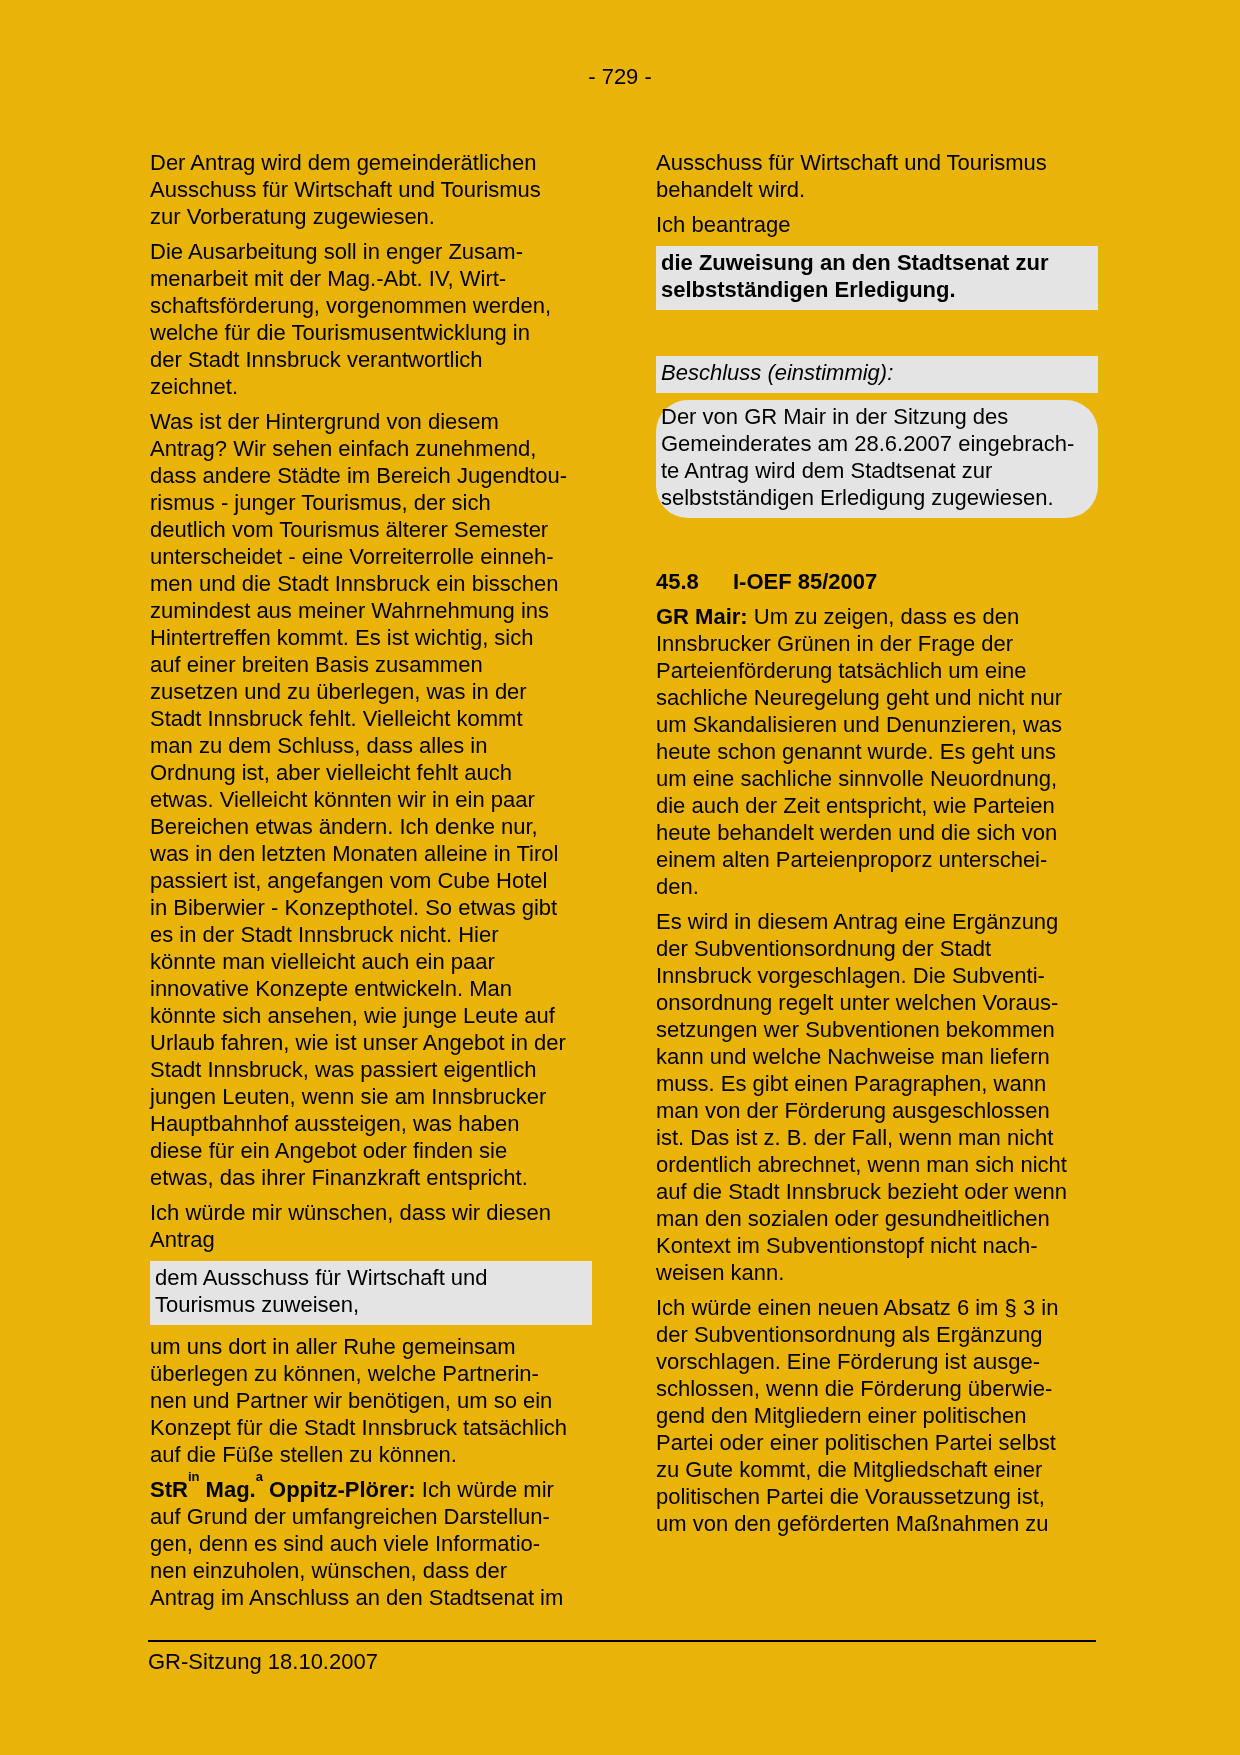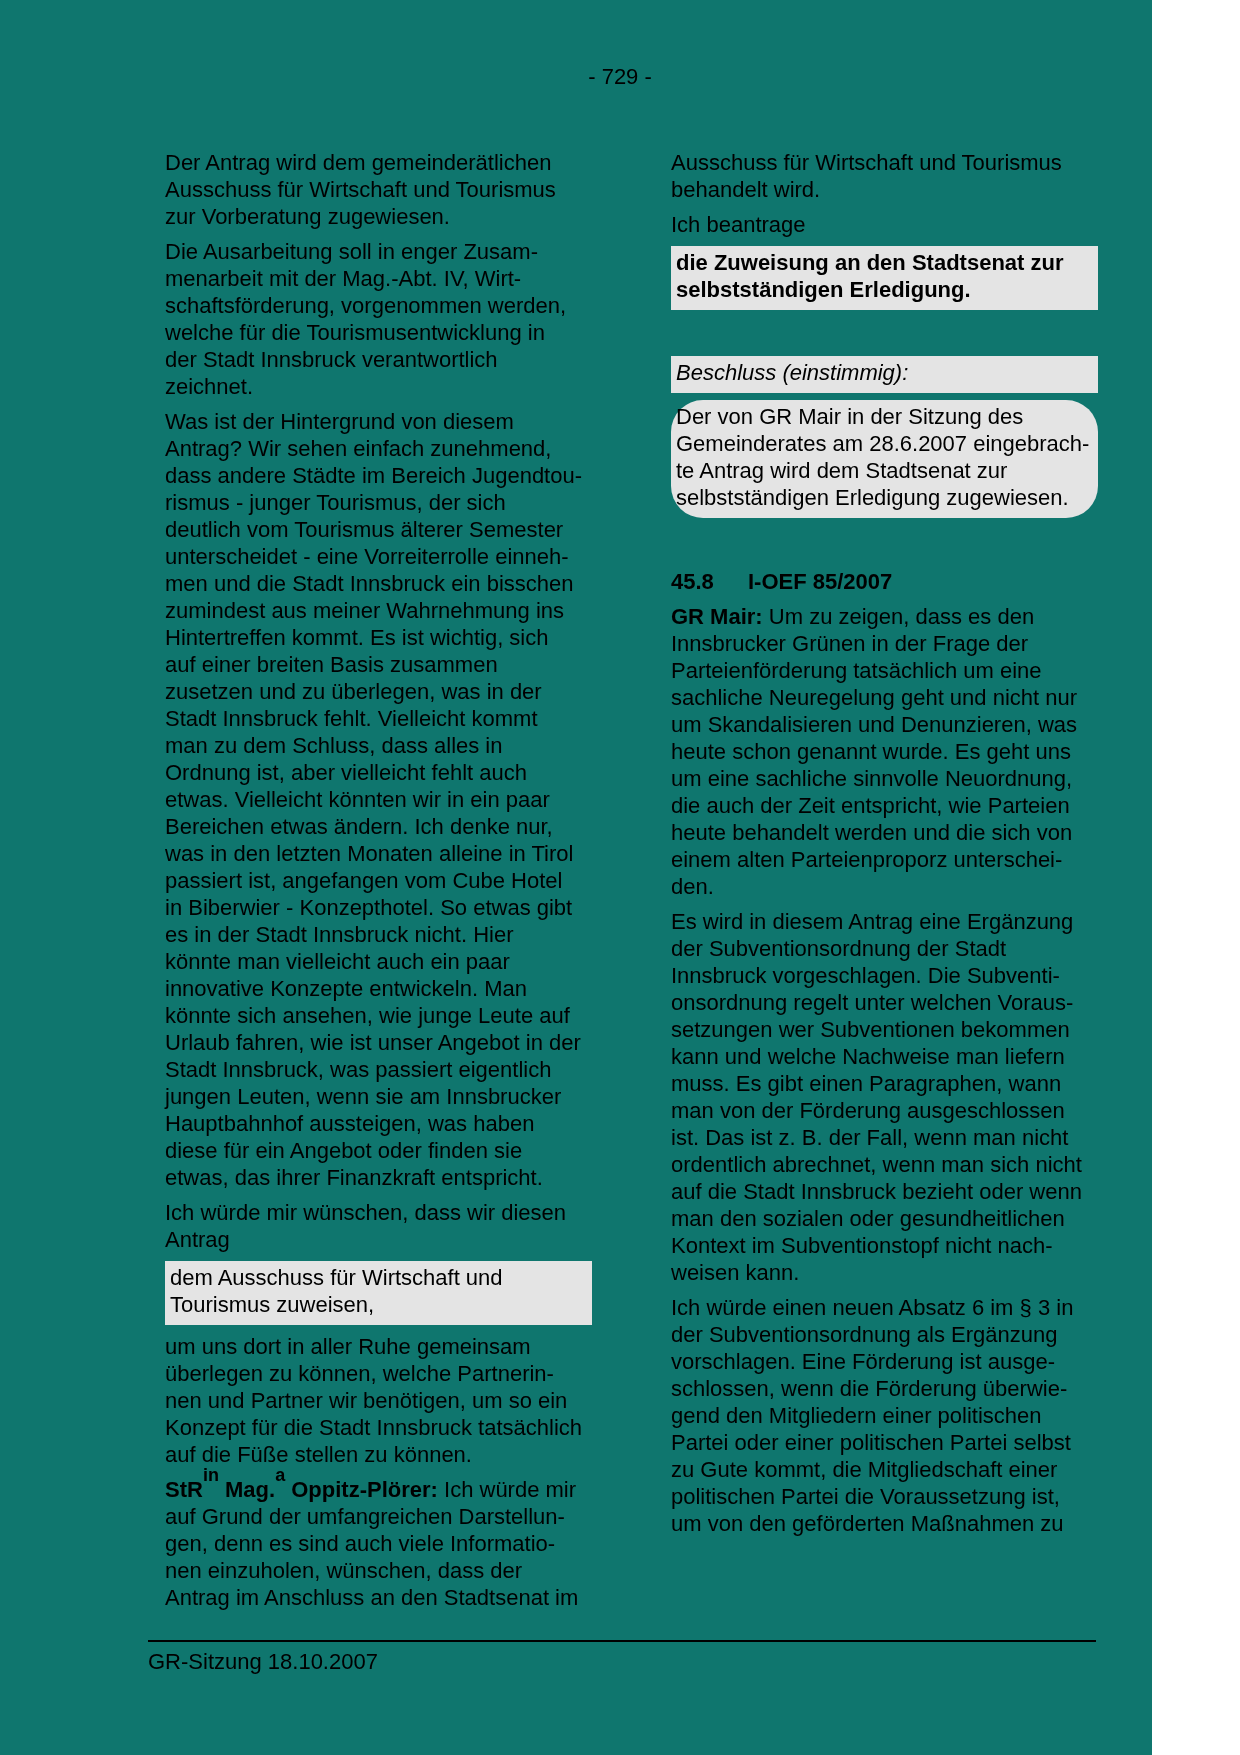--- a/index.html
+++ b/index.html
@@ -3,52 +3,52 @@
 <meta charset="utf-8">
 <style>
   html, body { margin: 0; padding: 0; background: #ffffff; }
   body {
     width: 1240px; height: 1755px;
     font-family: "Liberation Sans", "DejaVu Sans", sans-serif;
     color: #000;
   }
   .page {
     position: relative;
-    width: 1152px; height: 1755px;
-    background: #0f766e;
+    width: 1240px; height: 1755px;
+    background: #eab308;
     overflow: hidden;
   }
   .pagenum {
     position: absolute; top: 63px; left: 0; width: 1240px;
     text-align: center;
     font-size: 22px; line-height: 27px;
   }
   .col {
     position: absolute; top: 149px;
     font-size: 22px; line-height: 27px;
   }
   .col-left  { left: 150px; width: 442px; }
   .col-right { left: 656px; width: 442px; }
   .col p {
-    margin: 0 0 8px 15px;
+    margin: 0 0 8px 0;
     white-space: pre-line;
   }
   .hl {
     background: #e4e4e4;
     padding: 3px 4px 7px 5px;
     margin-left: -5px;
     margin-right: -4px;
   }
   .col p.hl { margin-bottom: 8px; }
   .col p.hl-gap-lg   { margin-bottom: 46px; }
   .col p.hl-gap-xl   { margin-bottom: 50px; }
   .col p.hl-tight    { margin-bottom: 7px; font-style: italic; }
   .speaker b, .heading, .subtitle { font-weight: bold; }
   .speaker sup {
-    font-size: 18px;
+    font-size: 13px;
     position: relative; top: -8px;
     line-height: 0;
   }
   .heading { margin-bottom: 8px; }
   .hnum { display: inline-block; width: 77px; }
   .subtitle {
     padding-left: 77px;
     margin-bottom: 12px !important;
   }
   .footer-rule {

